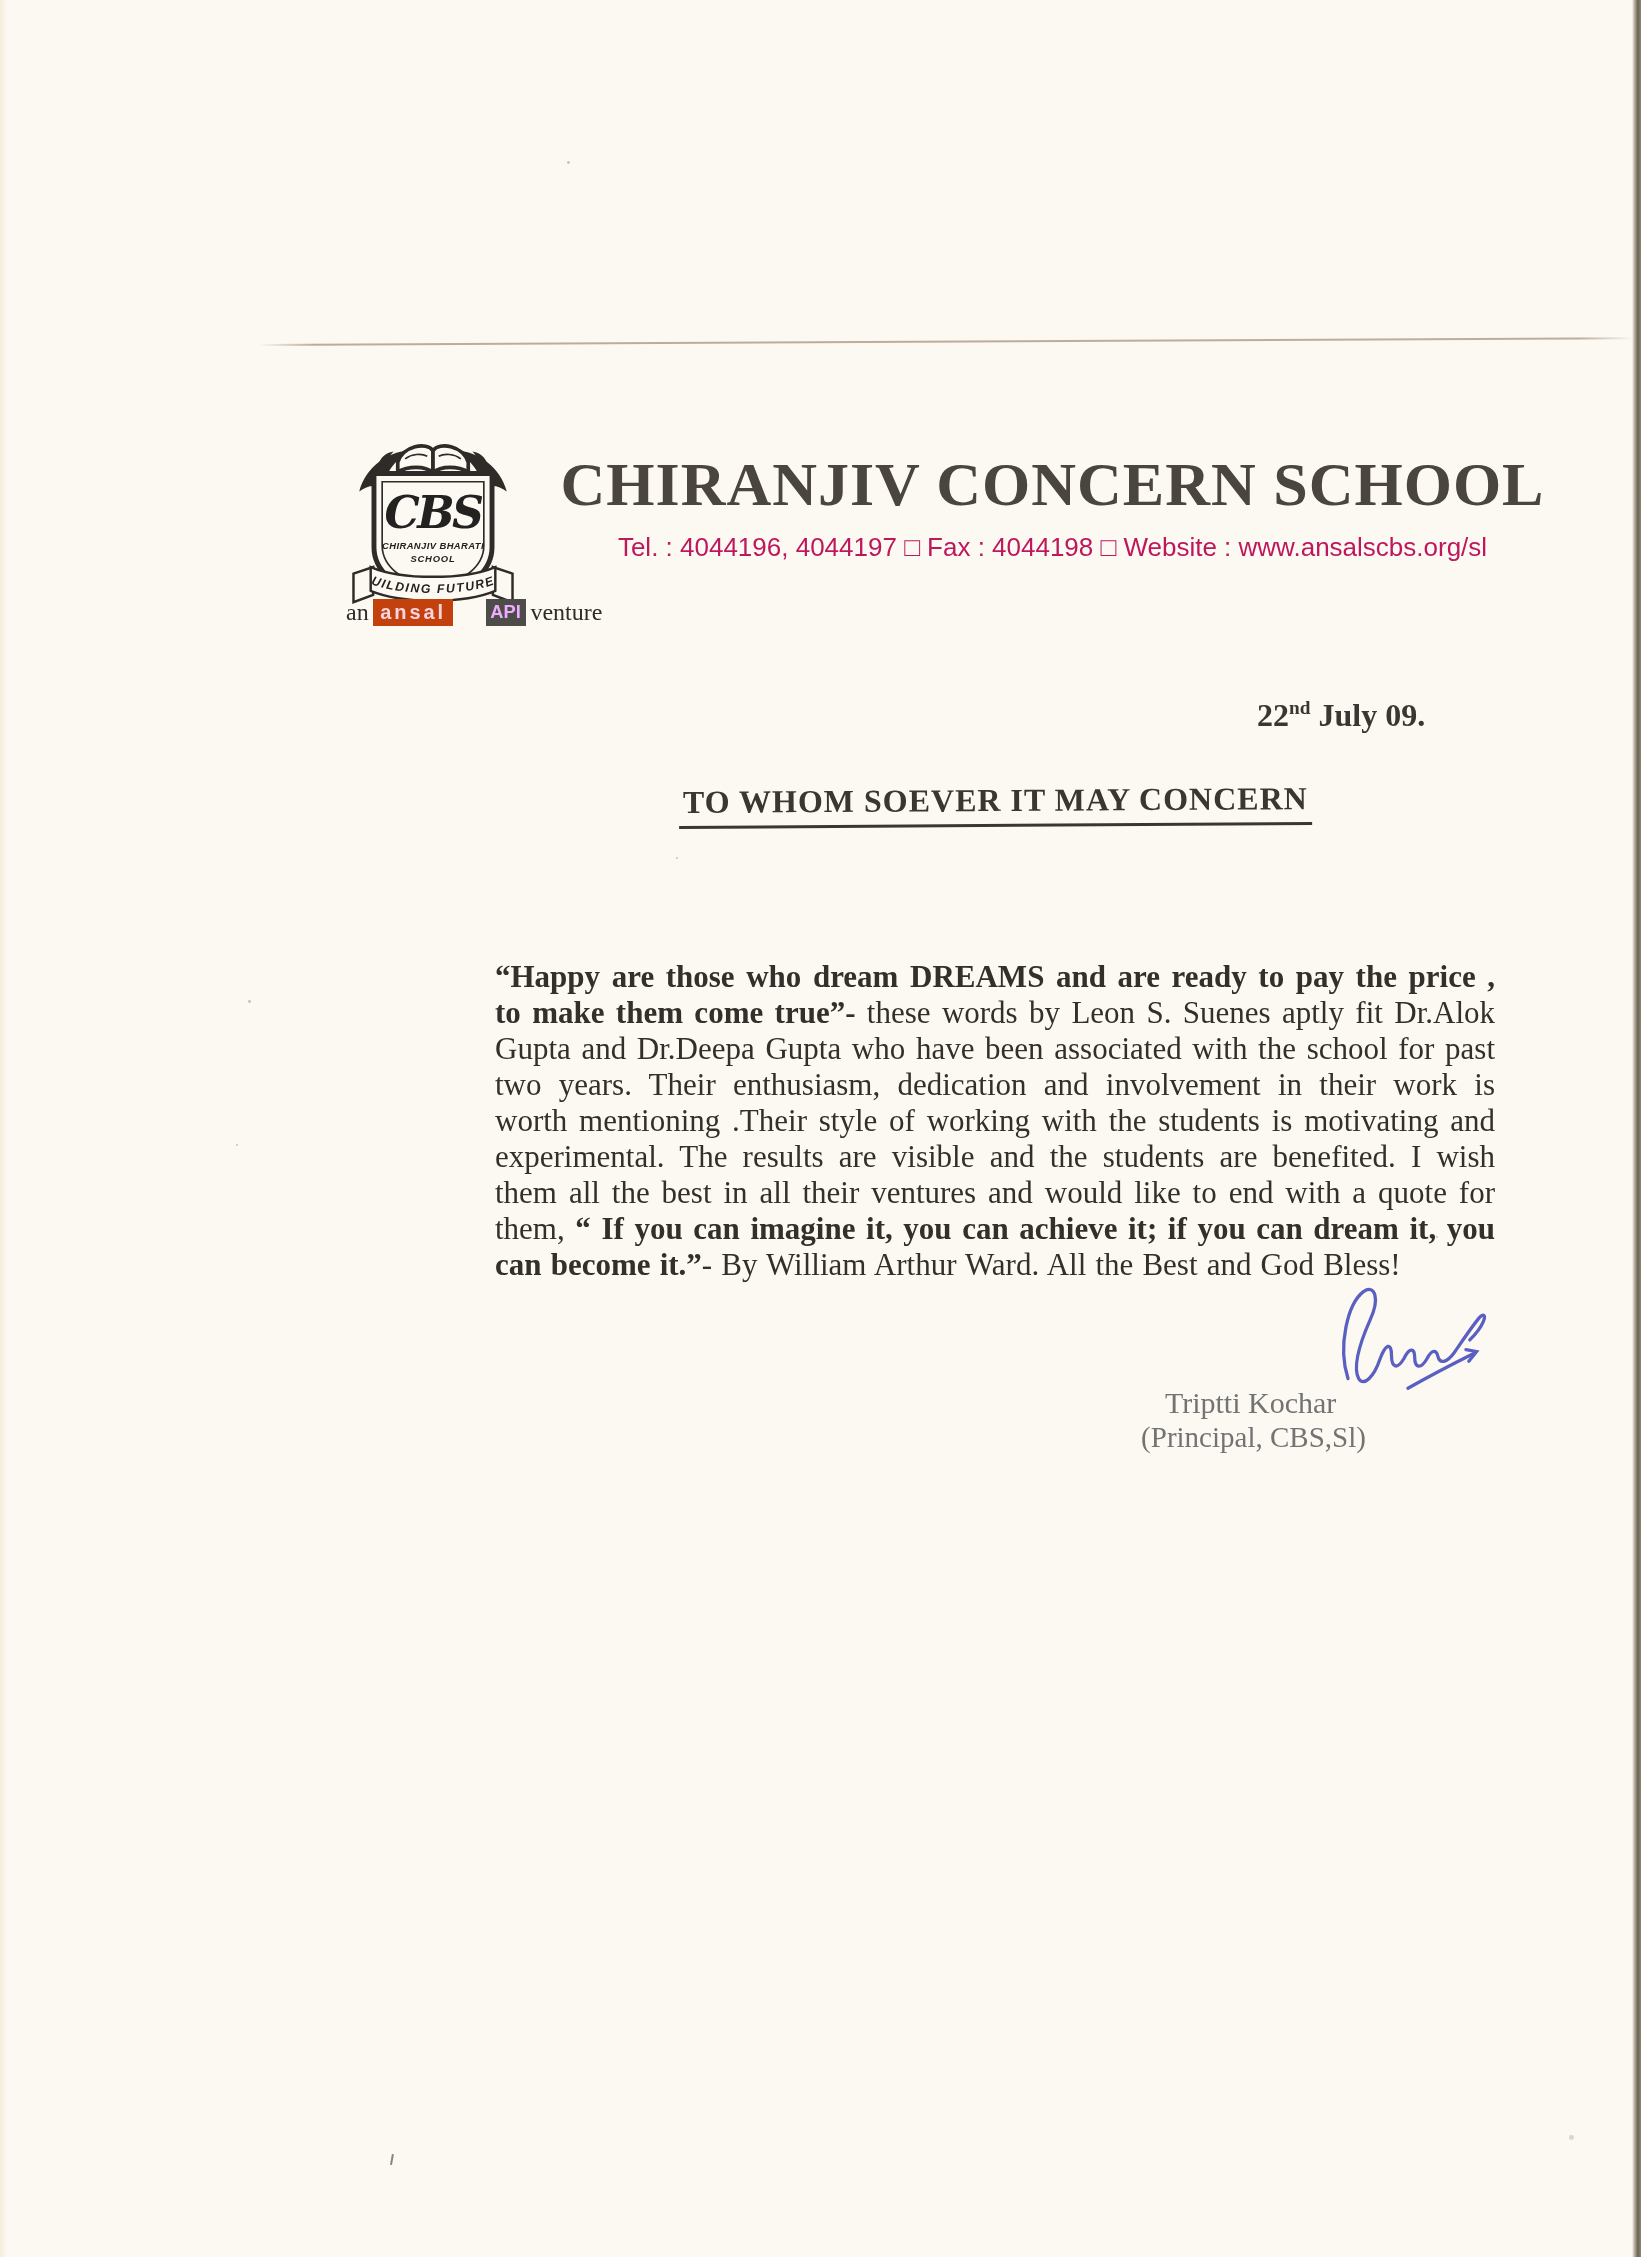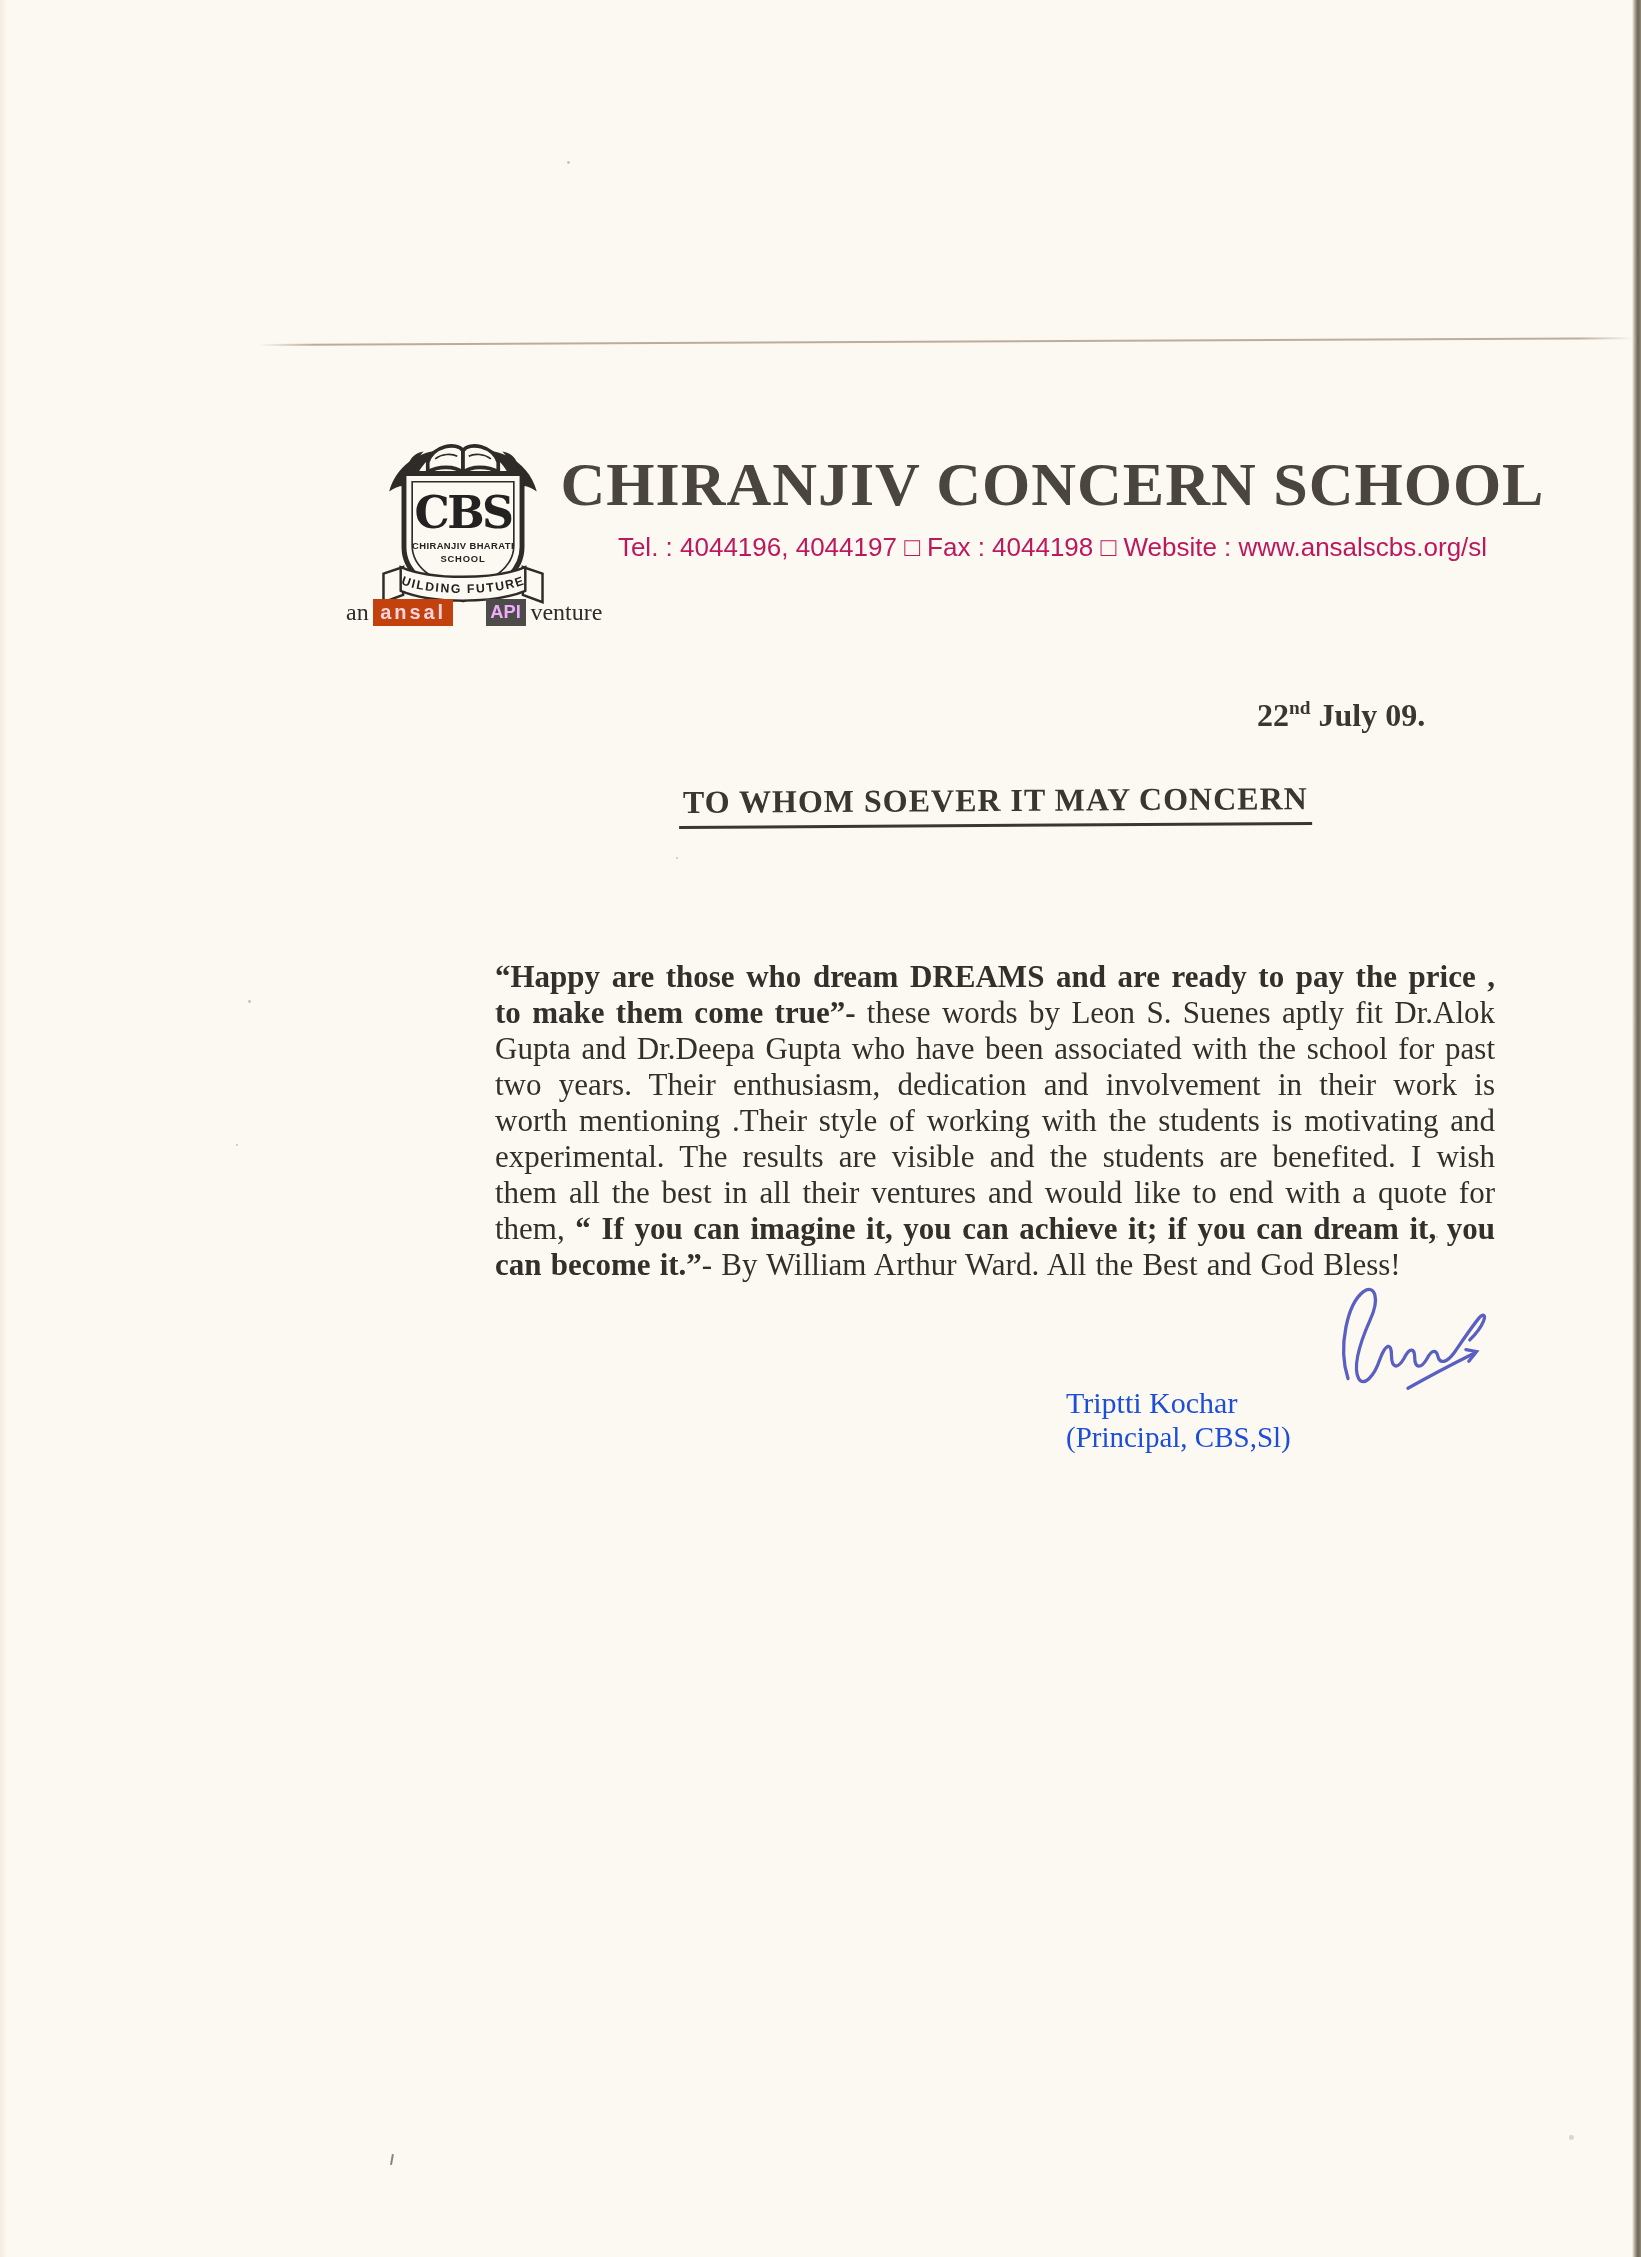--- a/index.html
+++ b/index.html
@@ -13,21 +13,21 @@
     background:linear-gradient(to right, rgba(120,110,95,0) 0%, #b3ab9b 30%, #6b6456 65%, #8d8575 100%);}
   .edge-left{position:absolute;left:0;top:0;width:6.8px;height:100%;
     background:linear-gradient(to right,#f5ecdc,rgba(245,236,220,0));}
   .scanline-top{position:absolute;left:259px;top:344px;width:1375px;height:1.5px;
     background:linear-gradient(to right,rgba(150,120,95,0),rgba(150,118,92,.6) 4%,rgba(135,112,92,.55) 96%,rgba(150,120,95,0));
     transform:rotate(-0.28deg);transform-origin:left center;}
   .speck{position:absolute;background:#8d8678;border-radius:50%;opacity:.45;}
   .tick{position:absolute;left:391px;top:2154px;width:1.9px;height:10.6px;background:#6b665c;transform:rotate(10deg);opacity:.8;}
 
   
-  .crest{position:absolute;left:381px;top:426px;}
+  .crest{position:absolute;left:351px;top:426px;font-style:italic;}
   .venture{position:absolute;left:346px;top:599px;display:flex;gap:4.8px;
     font-family:"Liberation Serif",serif;font-size:24px;color:#2e2b28;white-space:nowrap;}
   .venture .box-red{display:inline-block;background:#c2410c;color:#f8d4de;
     font-family:"Liberation Sans",sans-serif;font-weight:bold;font-size:20px;
     letter-spacing:2.9px;padding:2.9px 6.8px 3.9px;line-height:1;}
   .venture .box-gray{display:inline-block;background:#4e4c4a;color:#f0abfc;
     font-family:"Liberation Sans",sans-serif;font-weight:bold;font-size:18.3px;
     padding:3.9px 4.8px;line-height:1;margin-left:28px;}
 
   .masthead{position:absolute;left:536px;top:452px;width:1033px;text-align:center;}
@@ -42,21 +42,21 @@
   .date-line{position:absolute;left:1257px;top:697px;font-weight:bold;font-size:32px;color:#3a3631;white-space:nowrap;}
   .date-line sup{font-size:19.3px;text-align:right;}
   .subject-wrap{position:absolute;left:495px;top:782px;width:1000px;text-align:center;}
   .subject{display:inline-block;font-weight:bold;font-size:32px;letter-spacing:1px;color:#3a3631;
     border-bottom:3.9px solid #3a3631;padding:0 3.9px 4.8px;white-space:nowrap;transform:rotate(-0.35deg);}
   .body-text{position:absolute;left:495px;top:928px;width:1000px;
     font-size:31px;line-height:36px;text-align:justify;color:#33302b;word-spacing:1.4px;}
   .seg-b{font-weight:bold;}
 
   .signature-svg{position:absolute;left:1319px;top:1274px;}
-  .sig-block{position:absolute;left:1066px;top:1386px;width:483px;text-align:left;color:#1d4ed8;}
+  .sig-block{position:absolute;left:1012px;top:1386px;width:483px;text-align:center;color:#737373;}
   .sig-name{font-size:30px;line-height:34px;padding-right:5.8px;}
   .sig-title{font-size:29px;line-height:34px;}
 </style>
 </head>
 <body>
 
 <div class="page">
 
   <div class="edge-left"></div>
   <div class="edge-right"></div>

